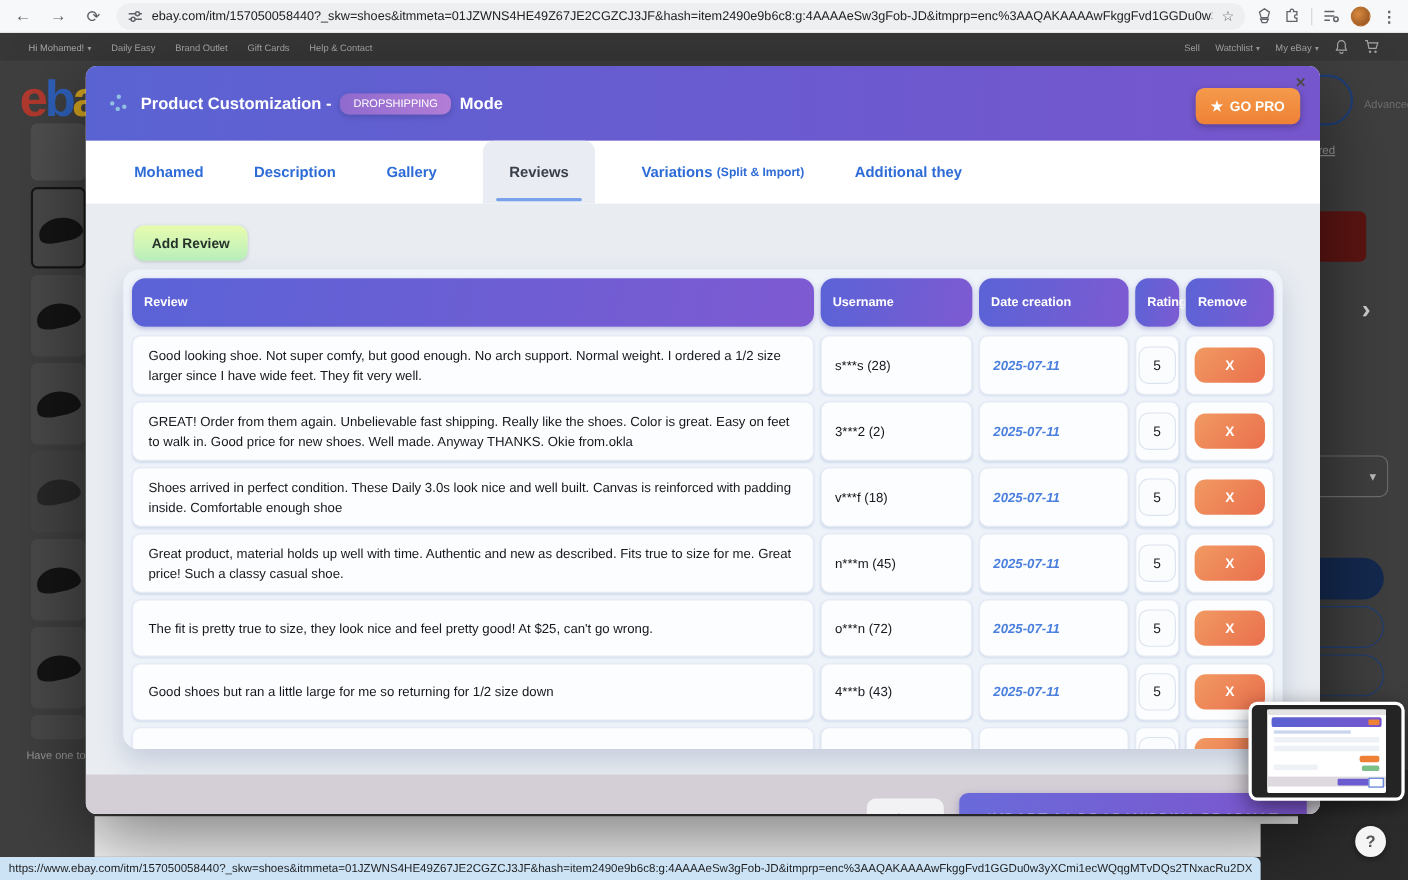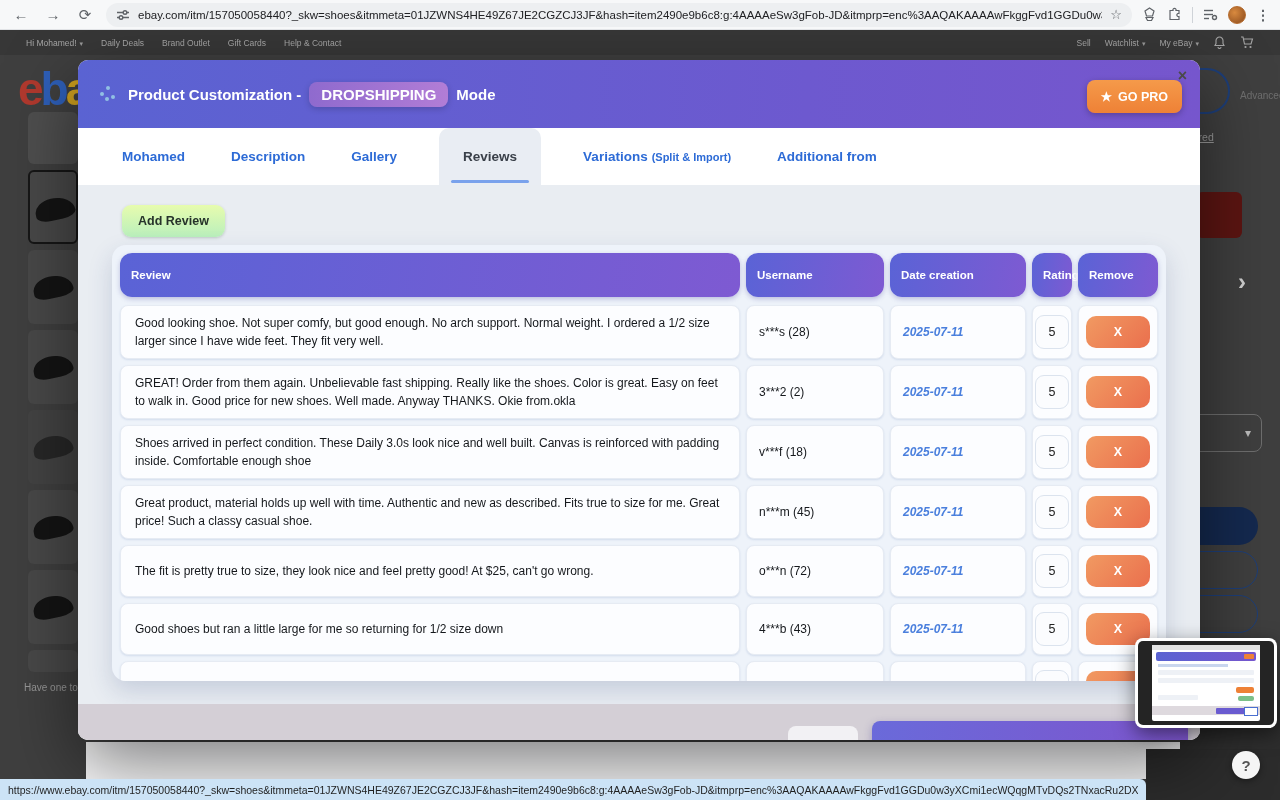--- a/index.html
+++ b/index.html
@@ -66,22 +66,22 @@
   .modal { position:absolute; left:78px; top:60px; width:1122px; height:680px; z-index:50;
     border-radius:10px; background:#ffffff; box-shadow:0 24px 70px rgba(0,0,0,.5); overflow:hidden; }
   .m-header { position:absolute; left:0; top:0; width:100%; height:68px;
     background:linear-gradient(92deg,#5a63d2 0%,#6d59cf 65%,#7656cd 100%);
     display:flex; align-items:center; padding:0 22px; }
   .spark { width:16px; height:16px; margin-right:12px; position:relative; opacity:.8; }
   .spark i { position:absolute; width:4px; height:4px; border-radius:50%; background:#9fd8e8; }
   .spark i:nth-child(1){left:0;top:6px} .spark i:nth-child(2){left:6px;top:0}
   .spark i:nth-child(3){left:11px;top:9px} .spark i:nth-child(4){left:5px;top:11px}
   .m-title { color:#fff; font-size:15px; font-weight:bold; display:flex; align-items:center; gap:8px; }
-  .mode-badge { background:linear-gradient(90deg,#8f6ace,#b27dd6); color:#fff; font-size:15px;
-    font-weight:bold; padding:4px 12px; border-radius:8px; box-shadow:0 2px 6px rgba(0,0,0,.18); }
+  .mode-badge { background:linear-gradient(90deg,#8f6ace,#b27dd6); color:#fff; font-size:10px;
+    font-weight:normal; padding:4px 12px; border-radius:8px; box-shadow:0 2px 6px rgba(0,0,0,.18); }
   .gopro { position:absolute; right:18px; top:20px; height:33px; display:flex; align-items:center; gap:6px;
     background:linear-gradient(180deg,#f59a4a,#ee8136); color:#fff; font-weight:bold; font-size:12.5px;
     border:none; border-radius:8px; padding:0 14px; cursor:pointer; box-shadow:0 2px 6px rgba(0,0,0,.25); }
   .m-close { position:absolute; right:13px; top:8px; color:#4a4a4a; font-size:16px; font-weight:bold;
     cursor:pointer; z-index:5; line-height:1; }
 
   .tabbar { position:absolute; left:0; top:68px; width:100%; height:57px; background:#fff;
     display:flex; align-items:stretch; padding-left:40px; gap:38px; }
   .tab { display:flex; align-items:center; gap:4px; font-size:13.5px; font-weight:bold; color:#2d6bd6;
     cursor:pointer; position:relative; padding:0 4px; }
@@ -198,21 +198,21 @@
         </svg>
     </span>
     <span class="avatar"></span>
     <span class="dots">⋮</span>
   </div>
 
   <div class="page">
     <div class="ebay-nav">
       <div class="left">
           <span class="nav-link">Hi Mohamed!<span class="chev">▾</span></span>
-          <span class="nav-link">Daily Deals</span>
+          <span class="nav-link">Daily Easy</span>
           <span class="nav-link">Brand Outlet</span>
           <span class="nav-link">Gift Cards</span>
           <span class="nav-link">Help &amp; Contact</span>
         </div>
       <div class="right">
           <span class="nav-link">Sell</span>
           <span class="nav-link">Watchlist<span class="chev">▾</span></span>
           <span class="nav-link">My eBay<span class="chev">▾</span></span>
           <span>
             <svg width="13" height="13" viewBox="0 0 13 13">
@@ -303,21 +303,21 @@
           <span>Gallery</span>
         </div>
         <div class="tab active">
           <span>Reviews</span>
         </div>
         <div class="tab">
           <span>Variations</span>
           <span class="sub">(Split &amp; Import)</span>
         </div>
         <div class="tab">
-          <span>Additional from</span>
+          <span>Additional they</span>
         </div>
       </div>
 
     <div class="m-body">
       <button class="add-review">Add Review</button>
 
       <div class="tpanel">
         <div class="thead" id="thead">
             <div class="th">Review</div>
             <div class="th">Username</div>

